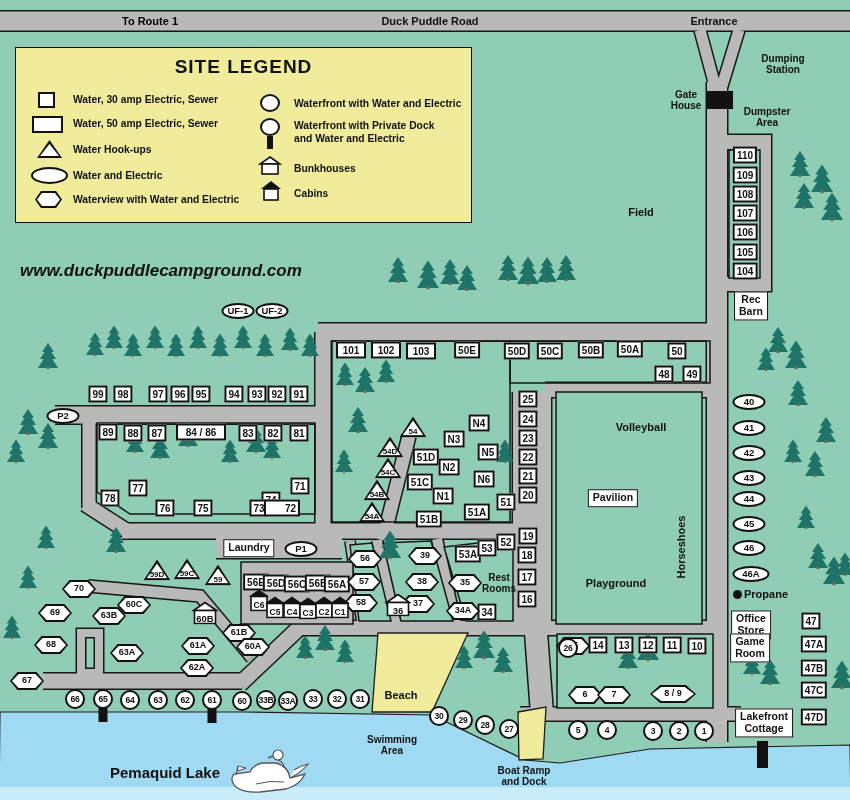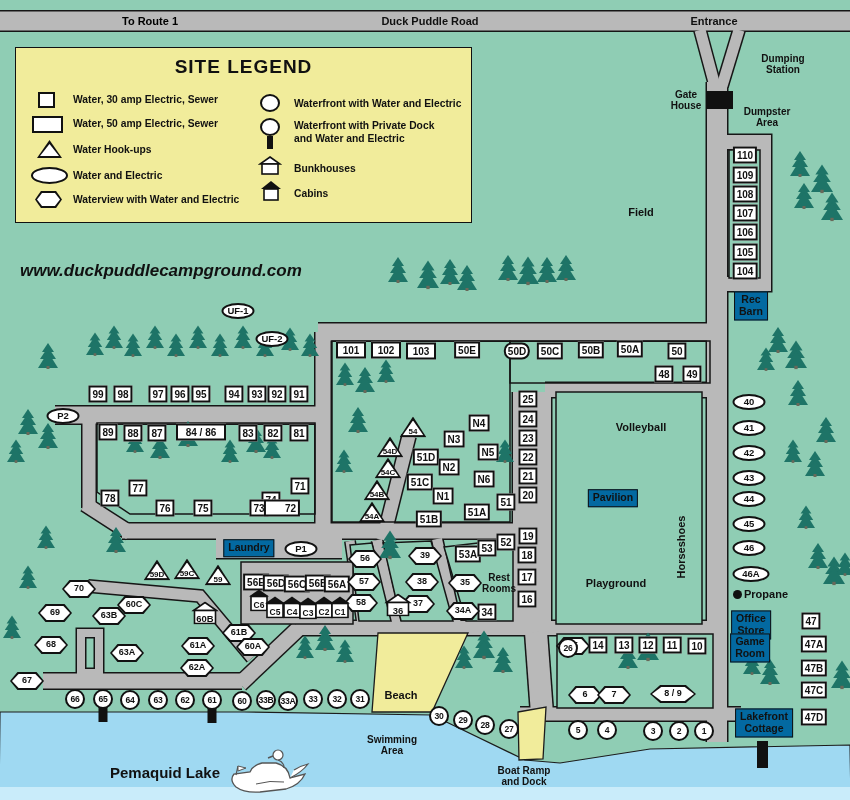--- a/index.html
+++ b/index.html
@@ -5,21 +5,21 @@
   html,body{margin:0;padding:0;background:#666;}
   *{box-sizing:border-box;}
   #map{position:relative;width:850px;height:800px;background:#8FCDB4;overflow:hidden;
        font-family:"Liberation Sans",sans-serif;color:#111;}
   #base{position:absolute;left:0;top:0;z-index:0;}
   
   .lab{position:absolute;transform:translate(-50%,-50%);font-weight:bold;font-size:11px;
        line-height:1.1;text-align:center;white-space:pre-line;z-index:3;}
   .lab.small{font-size:10px;}
   .lab.big{font-size:15px;}
-  .boxlab{position:absolute;transform:translate(-50%,-50%);background:#0369a1;border:1.5px solid #111;
+  .boxlab{position:absolute;transform:translate(-50%,-50%);background:#ffffff;border:1.5px solid #111;
        font-weight:bold;font-size:10.5px;line-height:1.1;text-align:center;white-space:pre-line;
        padding:2px 4px;z-index:3;}
   .rot{transform:translate(-50%,-50%) rotate(-90deg);}
   #title{position:absolute;left:20px;top:233px;font-weight:bold;font-style:italic;
        font-size:23px;z-index:3;}
   #url{position:absolute;left:20px;top:261px;font-weight:bold;font-style:italic;
        font-size:17px;z-index:3;}
   
   #legend{position:absolute;left:15px;top:47px;width:457px;height:176px;background:#F1EC9B;
        border:1.5px solid #111;z-index:3;}
@@ -312,21 +312,21 @@
       <div class="site sq" style="left: 745px; top: 175px;">109</div>
       <div class="site sq" style="left: 745px; top: 194px;">108</div>
       <div class="site sq" style="left: 745px; top: 213px;">107</div>
       <div class="site sq" style="left: 745px; top: 232px;">106</div>
       <div class="site sq" style="left: 745px; top: 252px;">105</div>
       <div class="site sq" style="left: 745px; top: 271px;">104</div>
       <div class="site sq" style="left: 351px; top: 350px; width: 30px;">101</div>
       <div class="site sq" style="left: 386px; top: 350px; width: 30px;">102</div>
       <div class="site sq" style="left: 421px; top: 351px; width: 30px;">103</div>
       <div class="site sq" style="left: 467px; top: 350px;">50E</div>
-      <div class="site sq" style="left: 517px; top: 351px; border-radius: 8px;">50D</div>
+      <div class="site sq" style="left: 517px; top: 351px;">50D</div>
       <div class="site sq" style="left: 550px; top: 351px;">50C</div>
       <div class="site sq" style="left: 591px; top: 350px;">50B</div>
       <div class="site sq" style="left: 630px; top: 349px;">50A</div>
       <div class="site sq" style="left: 677px; top: 351px;">50</div>
       <div class="site sq" style="left: 664px; top: 374px;">48</div>
       <div class="site sq" style="left: 692px; top: 374px;">49</div>
       <div class="site sq" style="left: 98px; top: 394px;">99</div>
       <div class="site sq" style="left: 123px; top: 394px;">98</div>
       <div class="site sq" style="left: 158px; top: 394px;">97</div>
       <div class="site sq" style="left: 180px; top: 394px;">96</div>
@@ -416,21 +416,21 @@
       </div>
       <div class="site tri" style="left: 187px; top: 569px;">
         <div class="in"></div>
         <span class="lbl">59C</span>
       </div>
       <div class="site tri" style="left: 218px; top: 575px;">
         <div class="in"></div>
         <span class="lbl">59</span>
       </div>
       <div class="site ell" style="left: 238px; top: 311px;">UF-1</div>
-      <div class="site ell" style="left: 272px; top: 311px; margin-top: 28px;">UF-2</div>
+      <div class="site ell" style="left: 272px; top: 311px;">UF-2</div>
       <div class="site ell" style="left: 63px; top: 416px;">P2</div>
       <div class="site ell" style="left: 301px; top: 549px;">P1</div>
       <div class="site ell" style="left: 749px; top: 402px;">40</div>
       <div class="site ell" style="left: 749px; top: 428px;">41</div>
       <div class="site ell" style="left: 749px; top: 453px;">42</div>
       <div class="site ell" style="left: 749px; top: 478px;">43</div>
       <div class="site ell" style="left: 749px; top: 499px;">44</div>
       <div class="site ell" style="left: 749px; top: 524px;">45</div>
       <div class="site ell" style="left: 749px; top: 548px;">46</div>
       <div class="site ell" style="left: 751px; top: 574px; width: 37px;">46A</div>

